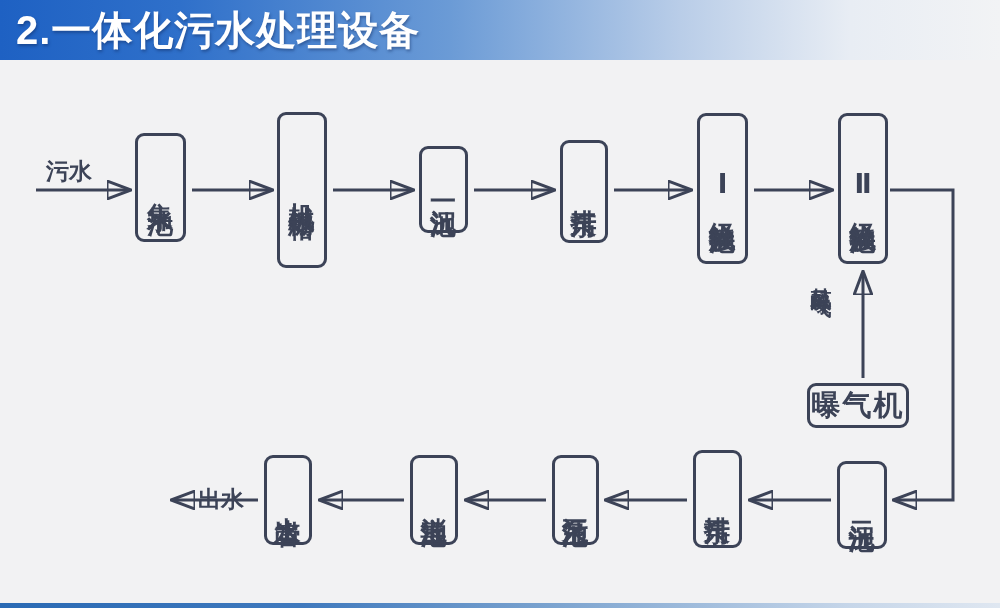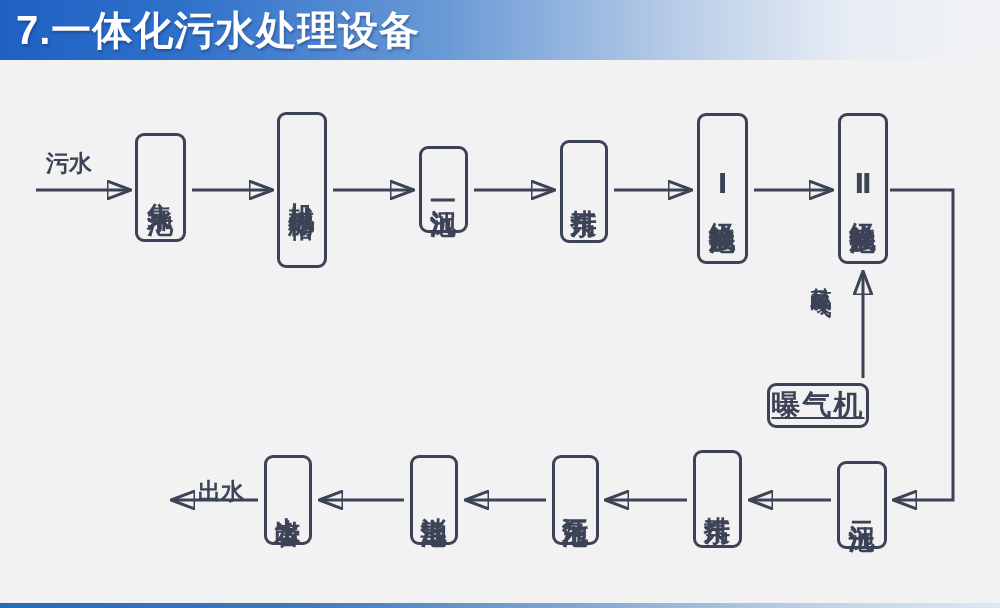--- a/index.html
+++ b/index.html
@@ -39,52 +39,52 @@
     background:transparent;font-weight:700;
   }
   .vt{
     writing-mode:vertical-rl;text-orientation:upright;
     font-size:26px;line-height:1;letter-spacing:4px;white-space:nowrap;
   }
   .vt-tight{letter-spacing:2px;}
   .ht{font-size:29px;letter-spacing:2px;white-space:nowrap;}
 
   .flow-label{
-    position:absolute;color:var(--ink);font-weight:700;font-size:23px;white-space:nowrap;
+    position:absolute;color:var(--ink);font-weight:700;font-size:23px;white-space:nowrap;margin-top:8px;
   }
   .flow-label-v{
     position:absolute;color:var(--ink);font-weight:700;font-size:21px;
     writing-mode:vertical-rl;text-orientation:upright;letter-spacing:3px;line-height:1;
   }
 
   
   .n-collection{left:135px;top:133px;width:51px;height:109px;}
   .n-grid{left:277px;top:112px;width:50px;height:156px;}
   .n-primary{left:419px;top:146px;width:49px;height:87px;}
   .n-pump1{left:560px;top:140px;width:48px;height:103px;}
   .n-contact1{left:697px;top:113px;width:51px;height:151px;}
   .n-contact2{left:838px;top:113px;width:50px;height:151px;}
-  .n-aerator{left:767px;top:383px;width:102px;height:45px;text-decoration:underline;}
+  .n-aerator{left:807px;top:383px;width:102px;height:45px;}
   .n-secondary{left:837px;top:461px;width:50px;height:88px;}
   .n-pump2{left:693px;top:450px;width:49px;height:98px;}
   .n-sludge{left:552px;top:455px;width:47px;height:90px;}
   .n-disinfect{left:410px;top:455px;width:48px;height:90px;}
   .n-outlet{left:264px;top:455px;width:48px;height:90px;}
 
   .lbl-inflow{left:46px;top:148px;}
   .lbl-outflow{left:198px;top:476px;}
   .lbl-aeration{left:811px;top:271px;}
 </style>
 </head>
 <body>
 
 <div class="stage">
 
   <div class="header">
-    <h1>7.一体化污水处理设备</h1>
+    <h1>2.一体化污水处理设备</h1>
   </div>
 
   <svg class="wires" viewBox="0 0 1000 608">
     <defs>
       <marker id="ah" markerUnits="userSpaceOnUse" markerWidth="25" markerHeight="20" refX="23" refY="10" orient="auto">
         <path d="M0,1 L24,10 L0,19 Z" fill="#3c4357" stroke="none"></path>
       </marker>
     </defs>
     <path d="M36,190 L130,190" marker-end="url(#ah)"></path>
     <path d="M192,190 L272,190" marker-end="url(#ah)"></path>

